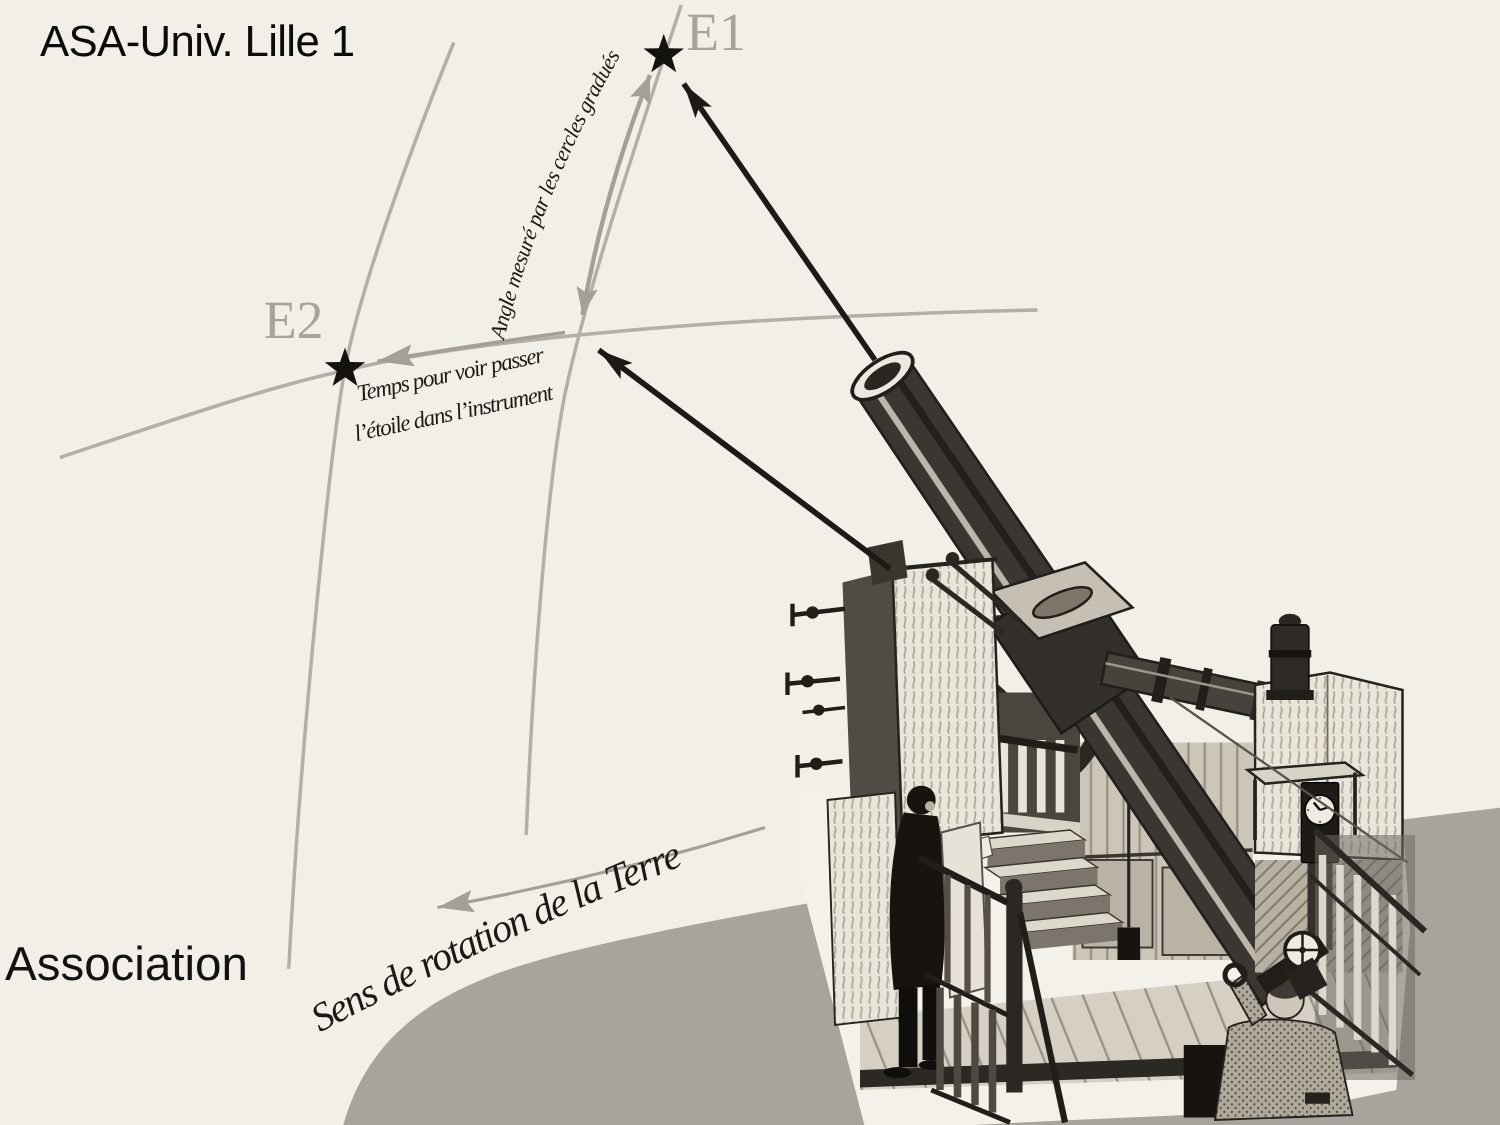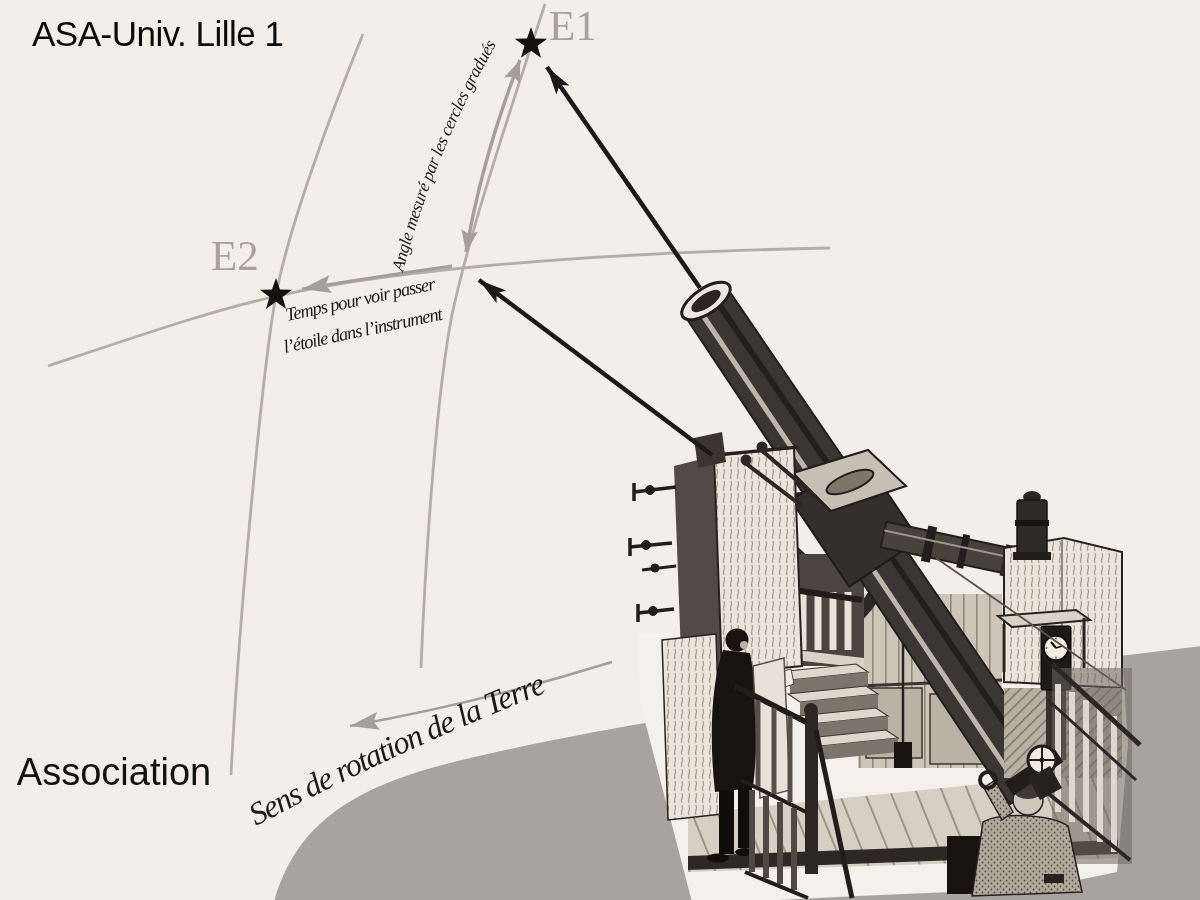--- a/index.html
+++ b/index.html
@@ -1,21 +1,21 @@
 <!DOCTYPE html>
 <html><head>
 <meta charset="utf-8">
 <style>
   html,body{margin:0;padding:0;}
   body{width:1200px;height:900px;overflow:hidden;background:#f2efe9;
        font-family:"Liberation Sans", sans-serif;position:relative;}
   .slide{position:absolute;inset:0;width:1200px;height:900px;}
   .title{position:absolute;left:32px;top:14px;font-size:35px;font-weight:normal;
          letter-spacing:-0.5px;color:#0b0b0b;white-space:nowrap;}
-  .association{position:absolute;left:4px;top:742px;width:220px;text-align:center;
+  .association{position:absolute;left:4px;top:742px;width:220px;text-align:left;
          font-size:38px;line-height:1.58;color:#121212;}
   svg{position:absolute;left:0;top:0;}
   .annot{font-family:"Liberation Serif", serif;font-style:italic;fill:#1b1815;}
   .elabel{font-family:"Liberation Serif", serif;fill:#a7a29b;}
 </style>
 </head>
 <body>
 
 <div class="slide">
 

